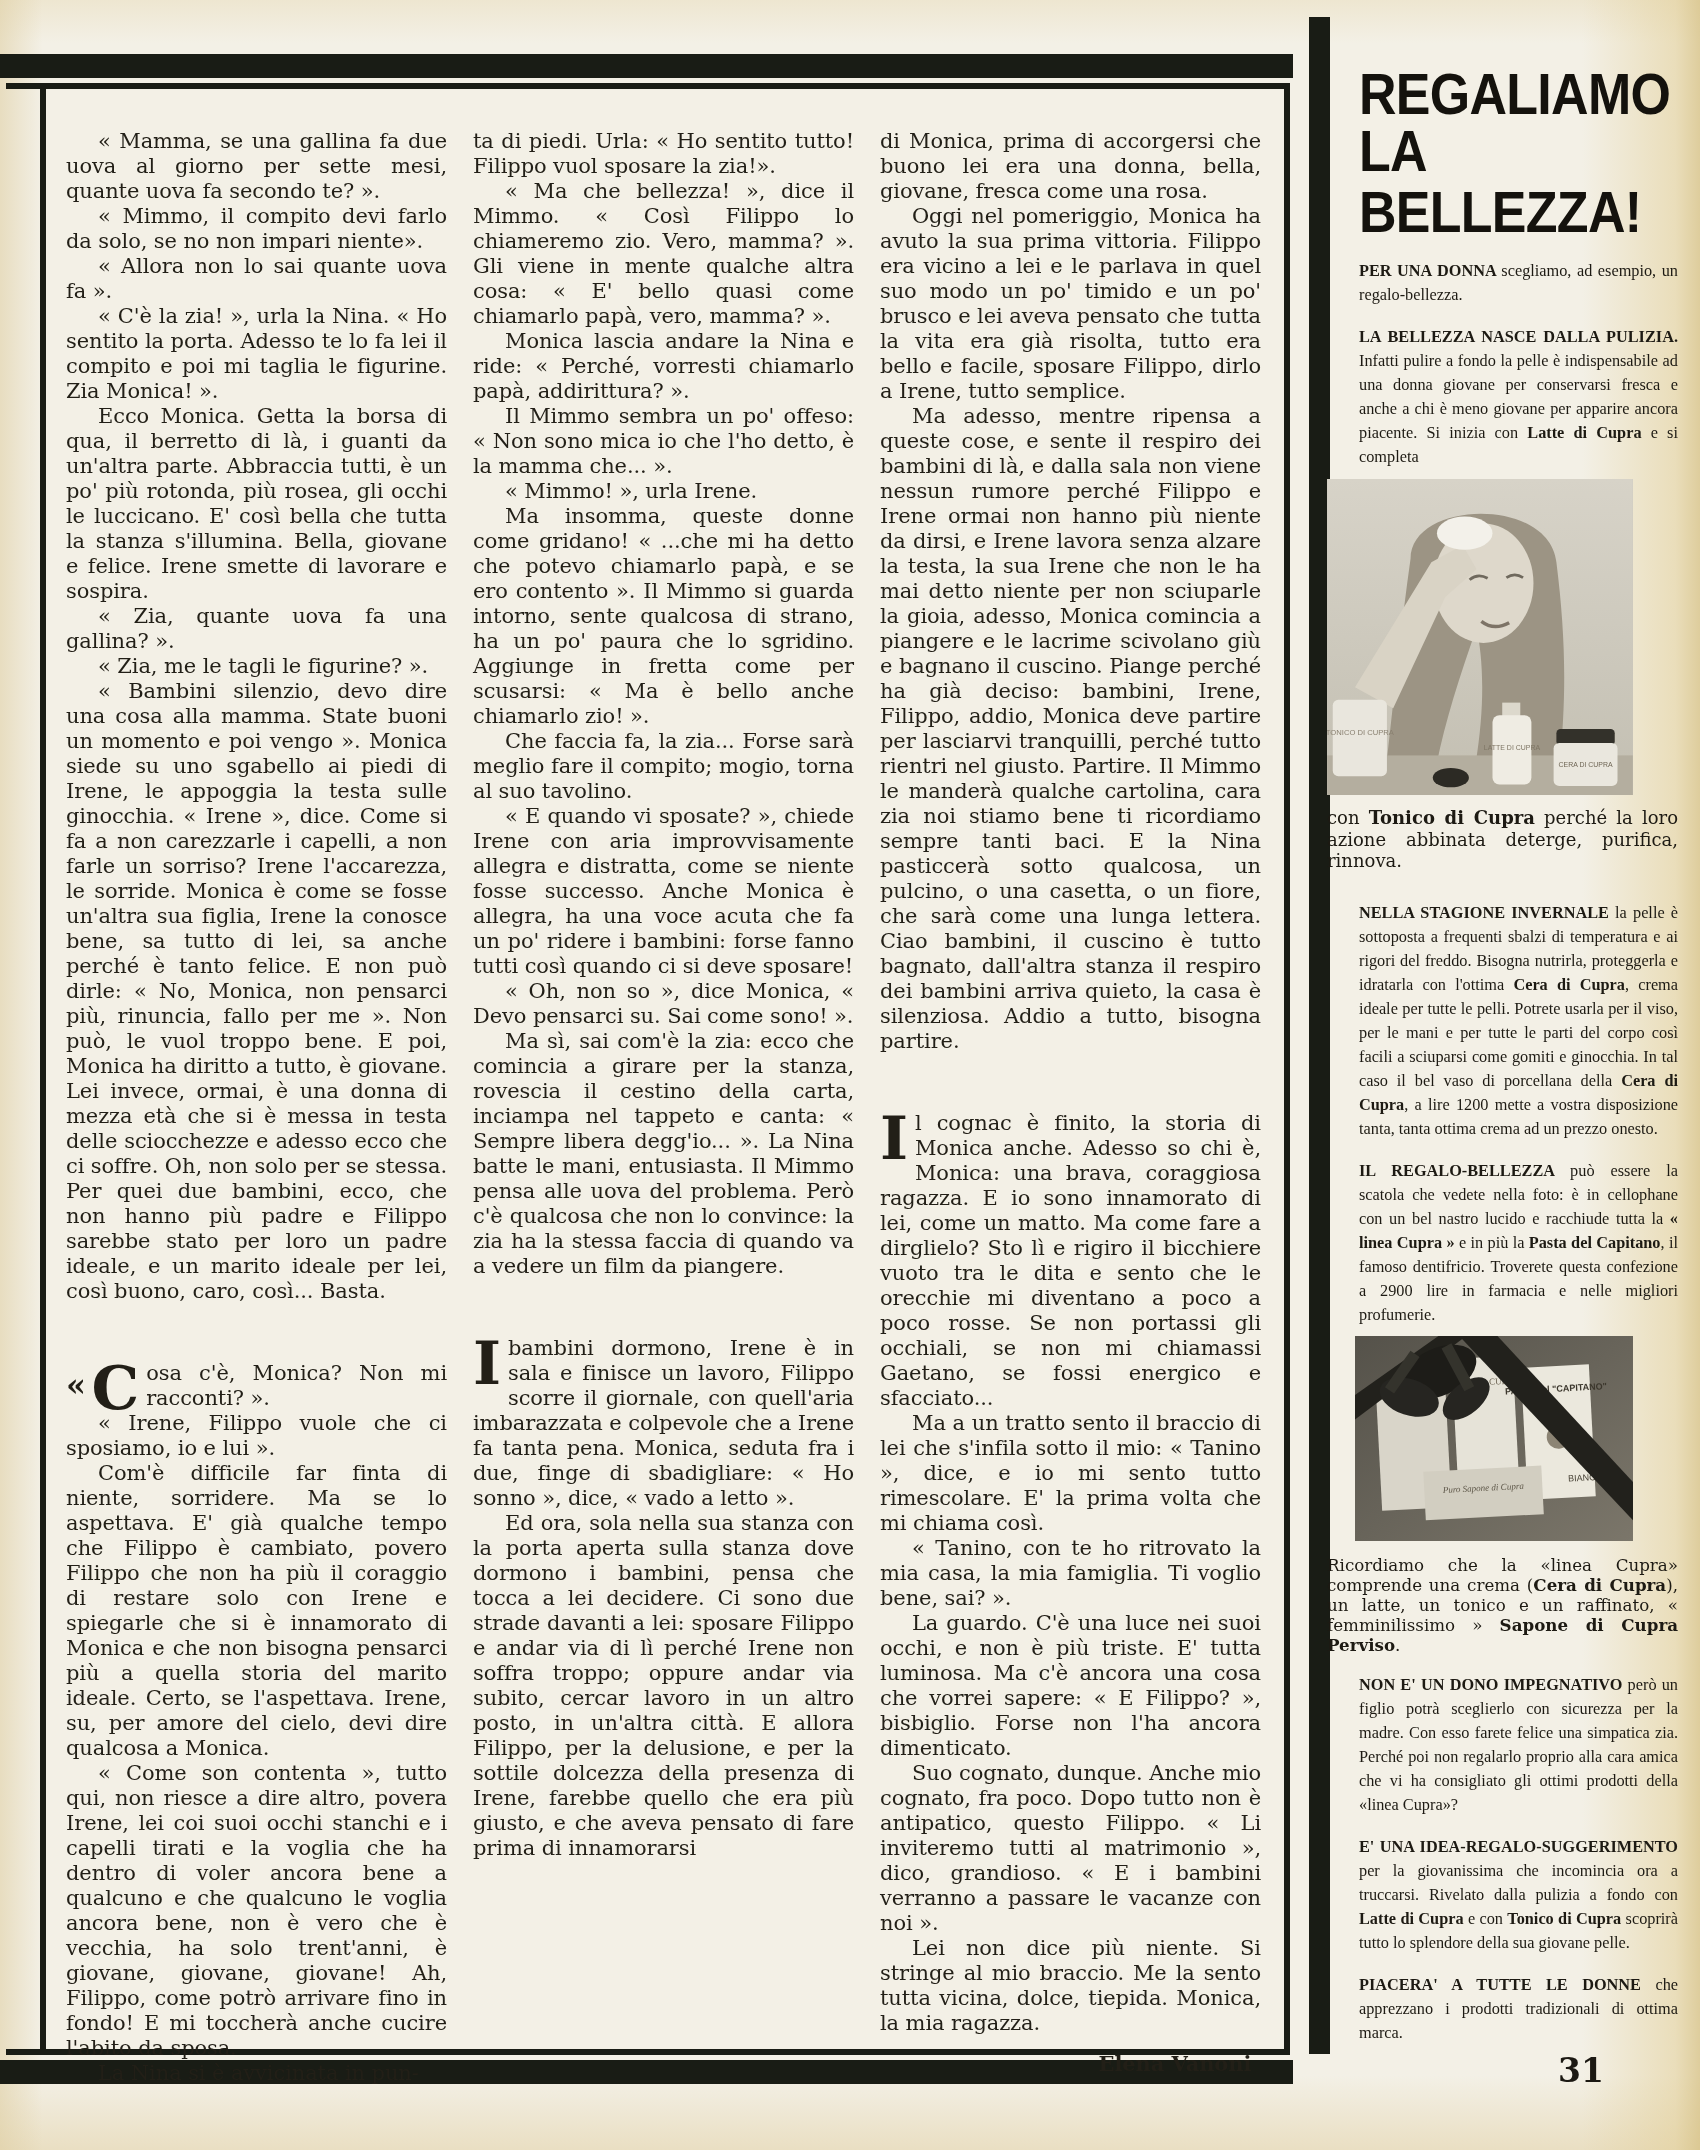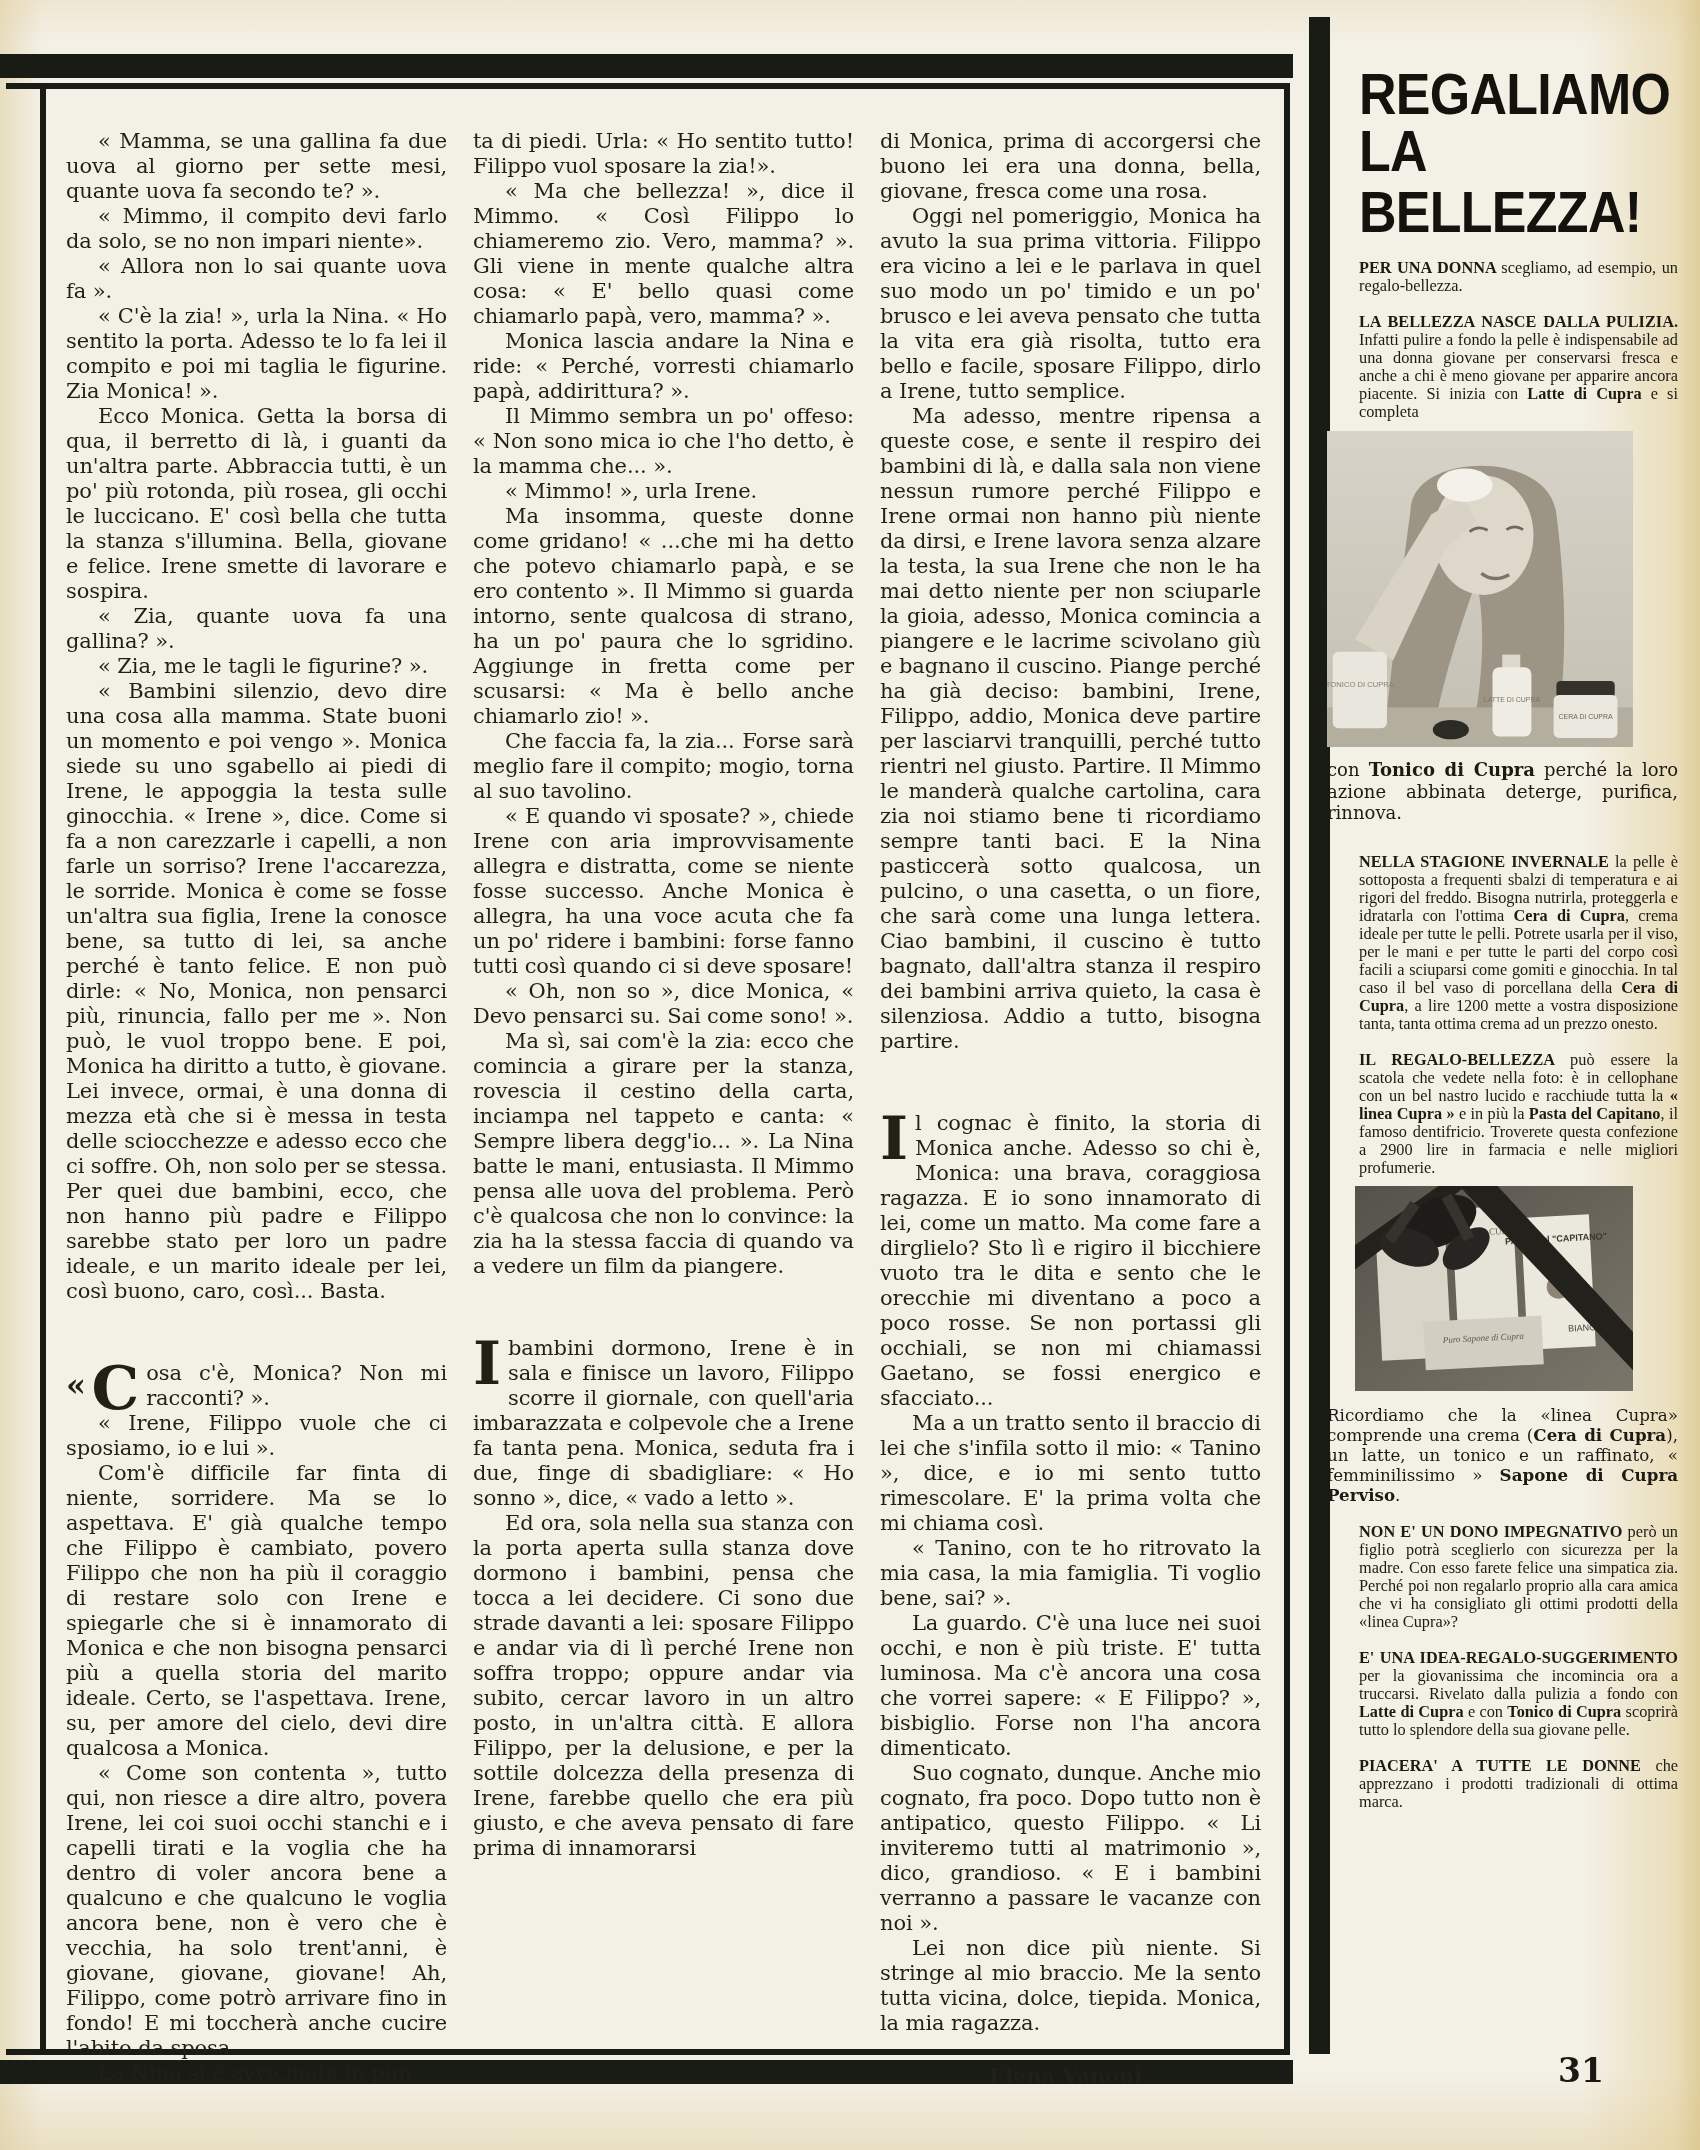--- a/index.html
+++ b/index.html
@@ -13,25 +13,25 @@
   }
   .bar{position:absolute;background:#191c15;}
   
   .col{position:absolute;top:129px;width:381px;font-size:21px;line-height:25px;text-align:justify;letter-spacing:-0.1px;}
   .p{margin:0;padding:0;}
   .p.ind{text-indent:32px;}
   .sect{margin-top:57px;}
   .sect:after{content:"";display:block;clear:both;}
   .capo{float:left;font-size:32px;line-height:43px;font-weight:bold;margin:2.8px 5.6px 0 0;}
   .cap{float:left;font-size:60px;line-height:46px;font-weight:bold;margin:4.2px 7px 0 0;}
-  .byline{margin-top:27px;text-align:center;font-weight:bold;padding-right:9.7px;}
+  .byline{margin-top:15px;text-align:right;font-weight:bold;padding-right:9.7px;}
   
   .sidebar{position:absolute;left:1327px;top:63px;width:351px;color:#1d1a13;}
   .ad-title{margin-left:32px;font-family:"Liberation Sans",sans-serif;font-weight:900;font-size:53px;line-height:57px;letter-spacing:-0.7px;color:#14120d;transform:scale(.98,1.08);transform-origin:left top;}
-  .ad-p{margin:18px 0 0 32px;font-family:"Liberation Serif",serif;font-size:16.3px;line-height:18px;text-align:justify;}
+  .ad-p{margin:18px 0 0 32px;font-family:"Liberation Serif",serif;font-size:16.3px;line-height:24px;text-align:justify;}
   .ad-p .b{font-weight:bold;}
   .ad-cap{margin:12.5px 0 0 0;font-family:"DejaVu Serif",serif;font-size:18px;line-height:21.5px;text-align:justify;}
   .ad-cap .b{font-weight:bold;}
   .photo{display:block;margin-top:9.7px;background:#c9c5ba;}
   .pagenum{position:absolute;left:1558px;top:2051px;font-size:33px;font-weight:bold;font-family:"DejaVu Serif",serif;color:#1c1913;}
 </style>
 </head>
 <body>
 
 <div class="page">

